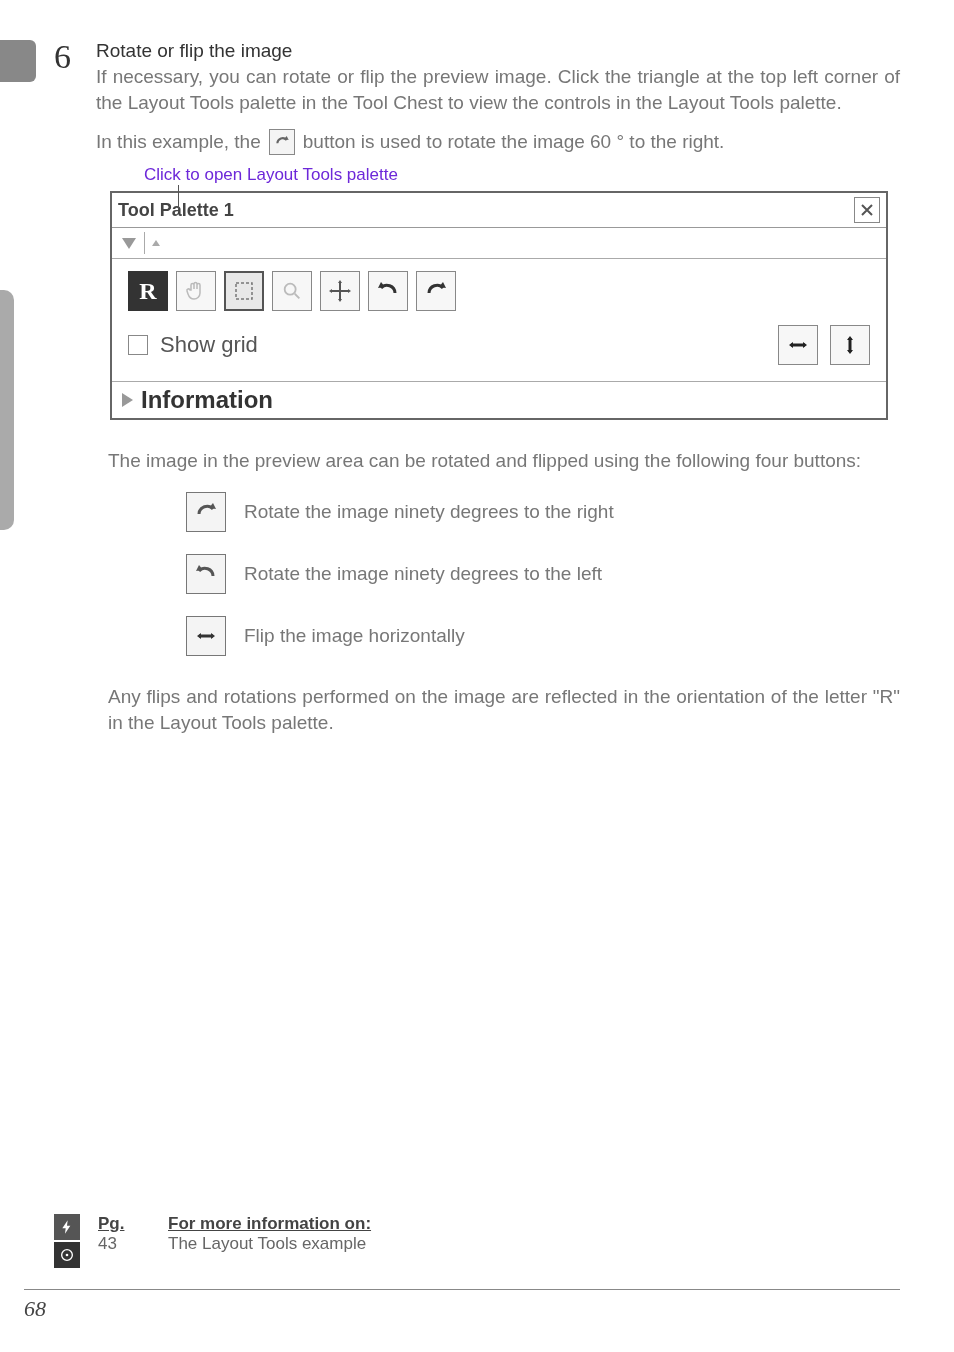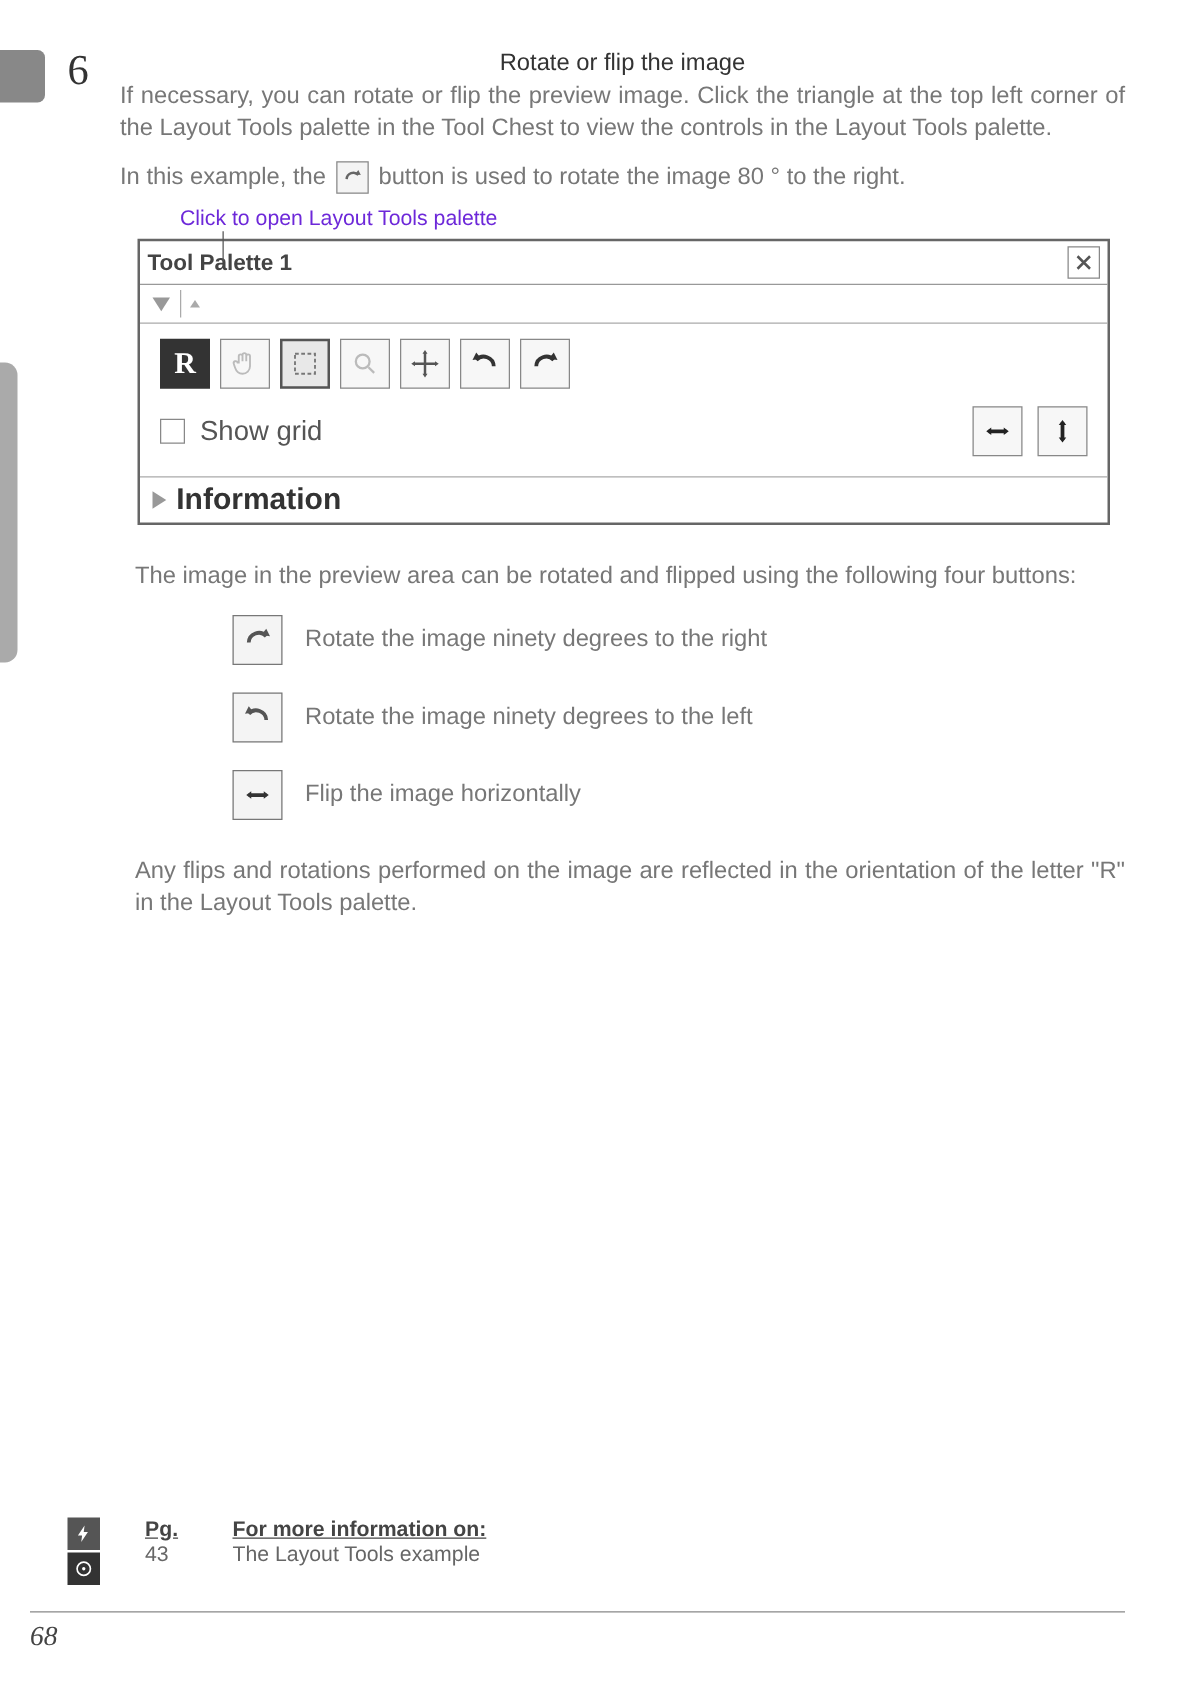--- a/index.html
+++ b/index.html
@@ -3,21 +3,21 @@
 <meta charset="utf-8">
 <style>
   * { box-sizing: border-box; margin: 0; padding: 0; }
   html, body { width: 954px; height: 1352px; background: #fff; font-family: "Segoe UI", Arial, sans-serif; color: #555; }
   .page { position: relative; width: 954px; height: 1352px; padding: 40px 54px 0 54px; }
   .left-gutter-tab { position: absolute; left: 0; top: 40px; width: 36px; height: 42px; background: #888; border-top-right-radius: 6px; border-bottom-right-radius: 6px; }
   .left-gutter-bar { position: absolute; left: 0; top: 290px; width: 14px; height: 240px; background: #aaa; border-top-right-radius: 10px; border-bottom-right-radius: 10px; }
   .step-row { display: flex; gap: 14px; }
   .step-num { font-size: 34px; font-weight: 400; color: #333; min-width: 28px; line-height: 1; font-family: "Times New Roman", serif; }
   .step-content { flex: 1; }
-  .step-title { font-size: 19px; color: #333; margin-bottom: 2px; text-align: center; }
+  .step-title { font-size: 19px; color: #333; margin-bottom: 2px; }
   .body-text { font-size: 19px; color: #777; line-height: 1.35; text-align: justify; }
   .inline-row { font-size: 19px; color: #777; margin-top: 14px; display: flex; align-items: center; flex-wrap: wrap; gap: 4px; }
   .icon-btn-sm { display:inline-flex; width:26px; height:26px; border:1px solid #888; background:#f4f4f4; align-items:center; justify-content:center; margin:0 4px; }
   .caption { font-size: 17px; color: #6d28d9; margin: 10px 0 6px 90px; }
   .palette-wrap { margin-left: 56px; position: relative; }
   .pointer-line { position:absolute; left:68px; top:-6px; width:1px; height:24px; background:#555; }
   .palette { width: 778px; border: 2px solid #666; background: #fff; }
   .pal-titlebar { display:flex; align-items:center; justify-content:space-between; padding: 4px 6px; border-bottom: 1px solid #999; }
   .pal-title { font-size: 18px; font-weight: 700; color:#444; }
   .pal-close { width:26px; height:26px; display:flex; align-items:center; justify-content:center; border:1px solid #888; font-size:18px; font-weight:700; color:#555; }
@@ -34,21 +34,21 @@
   .tool-btn.selected { background:#e8e8e8; border:2px solid #555; }
   .r-ind { width:40px; height:40px; background:#333; color:#fff; display:flex; align-items:center; justify-content:center; font-size:24px; font-weight:700; font-family: serif;}
   .grid-row { display:flex; align-items:center; gap:12px; }
   .checkbox { width:20px; height:20px; border:1px solid #888; background:#fff; }
   .grid-label { font-size:22px; color:#555; font-family: Tahoma, sans-serif; margin-right:auto; }
   .after-text { margin: 28px 0 18px 54px; font-size:19px; color:#777; line-height:1.35; }
   .icon-list { margin-left: 132px; }
   .icon-item { display:flex; align-items:center; gap:18px; margin-bottom:22px; }
   .icon-box { width:40px; height:40px; border:1px solid #777; background:#f4f4f4; display:flex; align-items:center; justify-content:center; }
   .icon-desc { font-size:19px; color:#777; }
-  .footer-ref { position:absolute; left:54px; bottom:84px; display:flex; align-items:flex-start; gap:32px; }
+  .footer-ref { position:absolute; left:54px; bottom:84px; display:flex; align-items:flex-start; gap:14px; }
   .ref-icons { width:30px; display:flex; flex-direction:column; gap:2px; }
   .ref-ico { width:26px; height:26px; background:#555; display:flex; align-items:center; justify-content:center; color:#fff; font-size:14px; }
   .ref-table { font-size:17px; color:#666; }
   .ref-h { font-weight:700; color:#444; text-decoration: underline; }
   .ref-row { display:flex; gap:30px; }
   .page-num { position:absolute; left:24px; bottom:30px; font-size:22px; font-style:italic; color:#444; font-family: "Times New Roman", serif; }
   .page-rule { position:absolute; left:24px; bottom:62px; right:54px; height:1px; background:#888; }
   svg { display:block; }
 </style>
 </head>
@@ -64,21 +64,21 @@
       <div class="step-title">Rotate or flip the image</div>
       <div class="body-text">If necessary, you can rotate or flip the preview image.  Click the triangle at the top left corner of the Layout Tools palette in the Tool Chest to view the controls in the Layout Tools palette.</div>
       <div class="inline-row">
         <span>In this example, the</span>
         <span class="icon-btn-sm">
           <svg width="16" height="16" viewBox="0 0 24 24">
               <path fill="none" stroke="#666" stroke-width="3" d="M5 14a8 8 0 0 1 14-5"></path>
               <path fill="#666" d="M19 3l3 6-7-1z"></path>
             </svg>
         </span>
-        <span>button is used to rotate the image 80 ° to the right.</span>
+        <span>button is used to rotate the image 60 ° to the right.</span>
       </div>
     </div>
   </div>
 
   <div class="caption">Click to open Layout Tools palette</div>
 
   <div class="palette-wrap">
     <div class="pointer-line"></div>
     <div class="palette">
       <div class="pal-titlebar">

